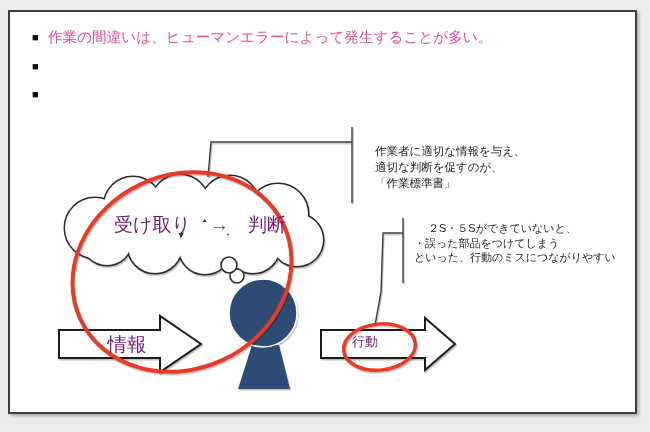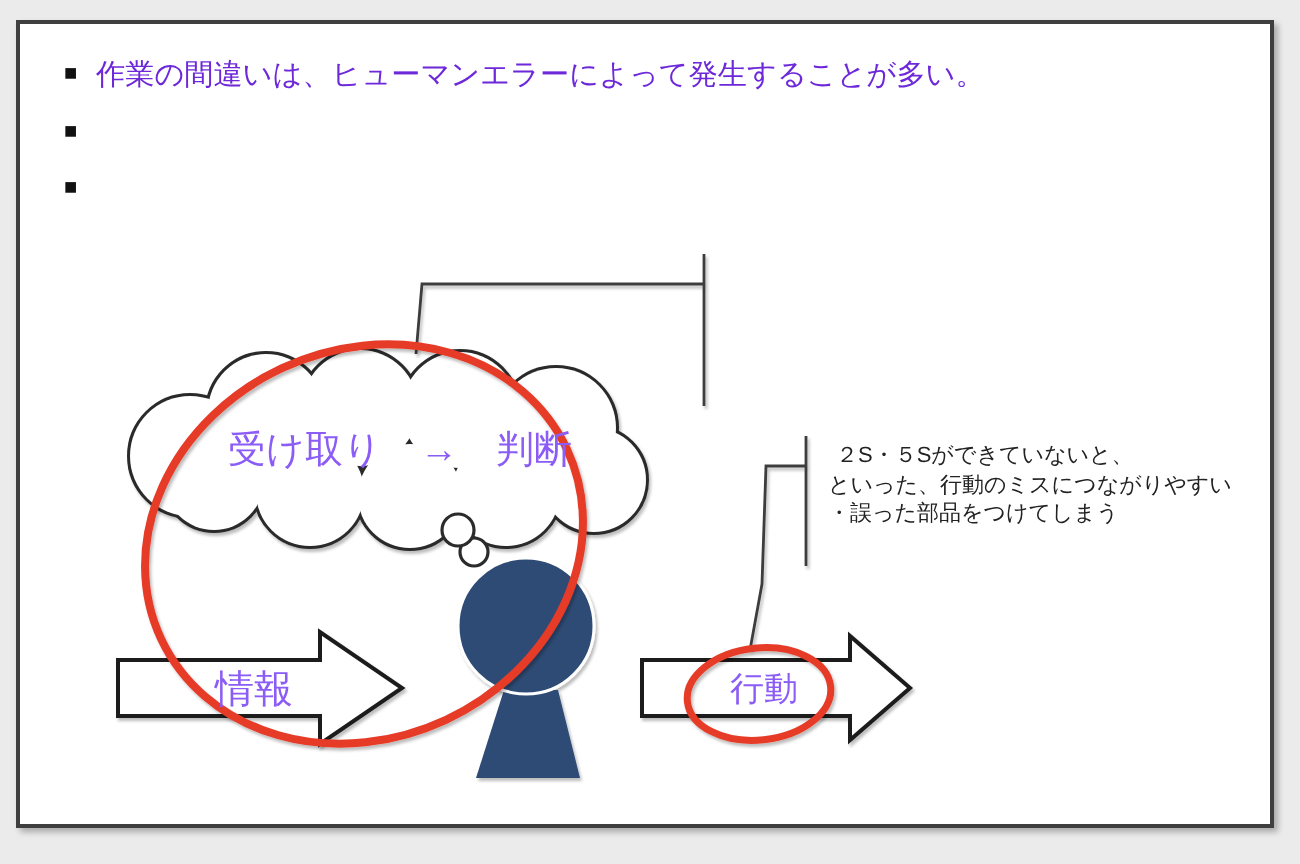--- a/index.html
+++ b/index.html
@@ -14,31 +14,31 @@
   .page{position:absolute;left:0;top:0;width:650px;height:432px;}
   .panel{
     position:absolute;left:8px;top:10px;width:625px;height:400px;
     background:#ffffff;
     border:2px solid #3f3f3f;
     box-shadow:2px 2px 3px rgba(0,0,0,.28);
   }
   .bullets{position:absolute;left:22px;top:11px;width:590px;}
   .bullet-row{display:flex;align-items:center;height:28.5px;}
   .bullet-marker{font-size:11px;width:16px;flex:0 0 16px;color:#111;}
-  .bullet-label{font-size:14.6px;white-space:nowrap;color:#6d28d9;}
+  .bullet-label{font-size:14.6px;white-space:nowrap;color:#ec4899;}
   .overlay{position:absolute;left:0;top:0;width:650px;height:432px;pointer-events:none;}
-  .lbl{position:absolute;color:#8b5cf6;white-space:nowrap;}
+  .lbl{position:absolute;color:#701a75;white-space:nowrap;}
   .cloud-label{left:90px;top:212px;width:220px;text-align:center;font-size:19px;}
   .info-label{left:97px;top:331px;width:60px;text-align:center;font-size:19.5px;}
-  .action-label{left:352px;top:333px;width:60px;text-align:center;font-size:17px;}
+  .action-label{left:352px;top:333px;width:60px;font-size:13px;}
   .ann{position:absolute;color:#222;}
   .ann-standard{left:375px;top:143px;font-size:11.5px;line-height:16px;}
   .ann-2s5s{left:414px;top:221px;font-size:11px;line-height:14.6px;}
   .ann div{white-space:nowrap;}
-  .ann-2s5s div:nth-child(1){margin-left:4px;}
+  .ann-2s5s div:nth-child(1){margin-left:14px;}
   .ann-2s5s div:nth-child(4){margin-left:5px;}
 </style>
 </head>
 <body>
 
 <div class="page">
 
   <div class="panel">
     <div class="bullets">
       <div class="bullet-row">
@@ -118,20 +118,25 @@
     </g>
     <g filter="url(#soft)">
       <ellipse cx="379.5" cy="347" rx="36" ry="23" transform="rotate(-6 379.5 347)" fill="none" stroke="#e63b28" stroke-width="3.5"></ellipse>
     </g>
   </svg>
 
   <div class="lbl cloud-label">受け取り　→　判断</div>
   <div class="lbl info-label">情報</div>
   <div class="lbl action-label">行動</div>
 
+  <div class="ann ann-standard">
+    <div>作業者に適切な情報を与え、</div>
+    <div>適切な判断を促すのが、</div>
+    <div>「作業標準書」</div>
+  </div>
 
   <div class="ann ann-2s5s">
     <div>２S・５Sができていないと、</div>
+    <div>・誤った部品をつけてしまう</div>
     <div>といった、行動のミスにつながりやすい</div>
-    <div>・誤った部品をつけてしまう</div>
   </div>
 
 </div>
 
 </body></html>

